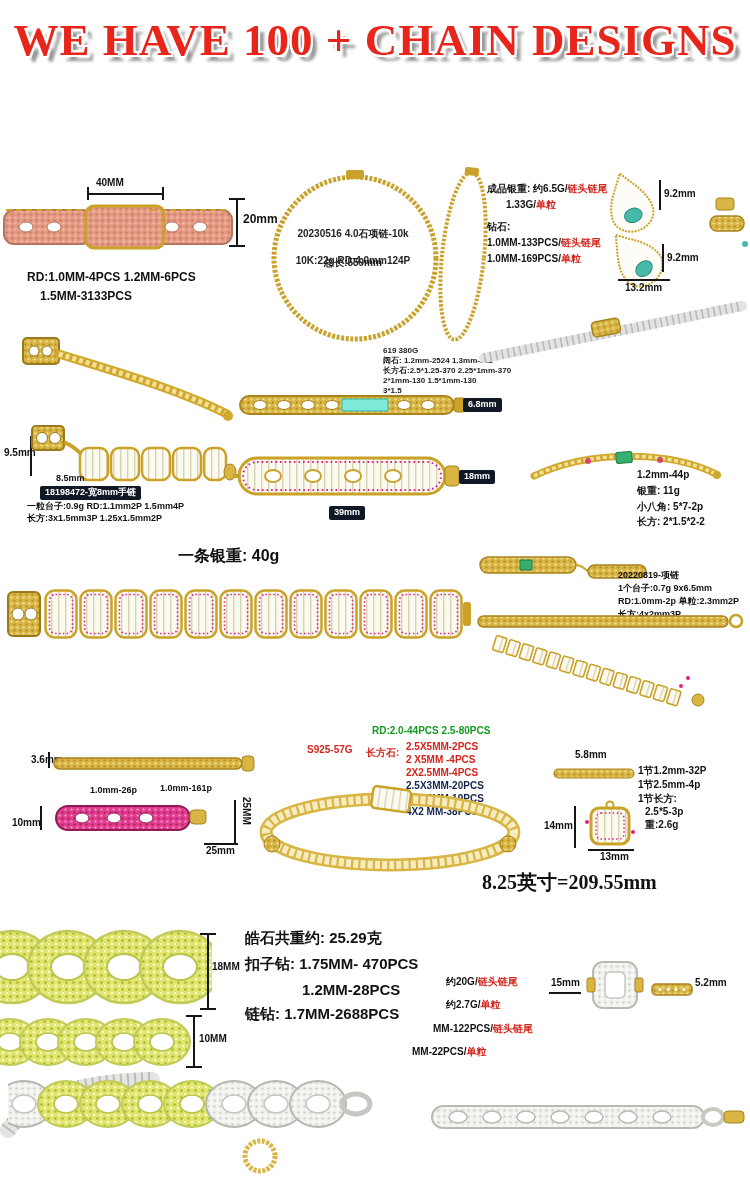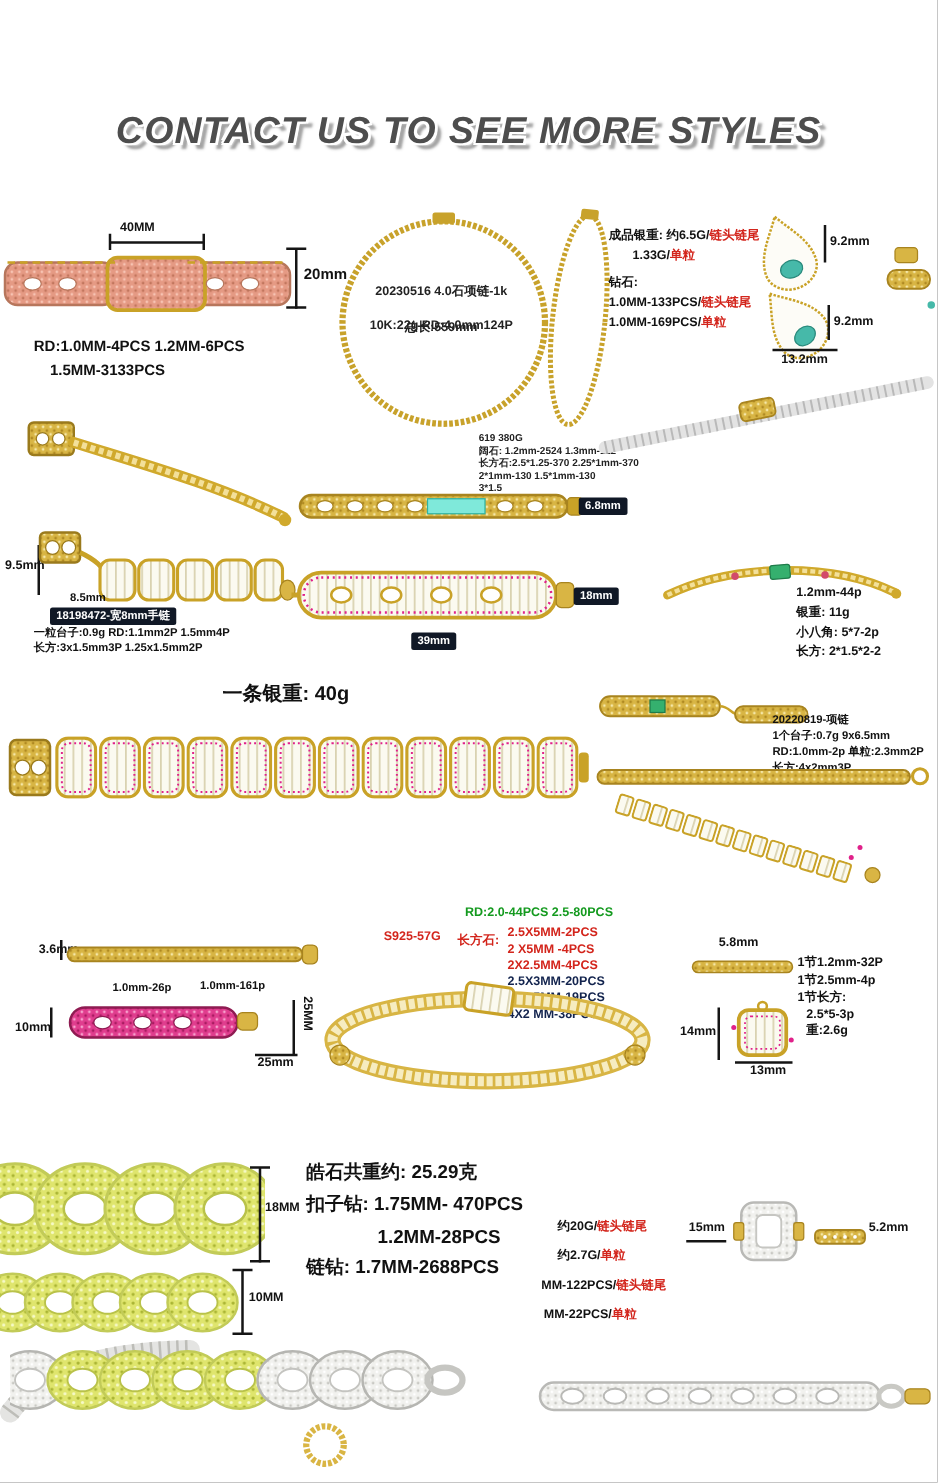--- a/index.html
+++ b/index.html
@@ -84,21 +84,21 @@
         <ellipse cx="30" cy="26" rx="28" ry="23" fill="url(#pvYel)" stroke="#c2cb58" stroke-width="2"></ellipse>
         <ellipse cx="30" cy="26" rx="12" ry="9" fill="#fff" stroke="#b9c24a" stroke-width="1.5"></ellipse>
       </symbol>
       <symbol id="lnkWhtS" width="60" height="52" viewBox="0 0 60 52">
         <ellipse cx="30" cy="26" rx="28" ry="23" fill="url(#pvWht)" stroke="#b6b6b2" stroke-width="2"></ellipse>
         <ellipse cx="30" cy="26" rx="12" ry="9" fill="#fff" stroke="#c4c4c0" stroke-width="1.5"></ellipse>
       </symbol>
     </defs>
   </svg>
 
-  <div class="hdr-sub">CONTACT US TO SEE MORE STYLES</div>
+  <div class="hdr-title">WE HAVE 100 + CHAIN DESIGNS</div>
 
   <div class="t s13" style="left:96px;top:177px">40MM</div>
   <div class="ln" style="left:88px;top:193px;width:76px;height:2px"></div>
   <div class="ln" style="left:87px;top:187px;width:2px;height:13px"></div>
   <div class="ln" style="left:162px;top:187px;width:2px;height:13px"></div>
 
   <svg class="abs" style="left:2px;top:198px" width="233" height="58">
     <rect x="2" y="12" width="88" height="34" rx="10" fill="url(#pvPink)" stroke="#b7765c" stroke-width="2"></rect>
     <rect x="146" y="12" width="84" height="34" rx="10" fill="url(#pvPink)" stroke="#b7765c" stroke-width="2"></rect>
     <rect x="84" y="8" width="78" height="42" rx="8" fill="url(#pvPink)" stroke="#c9a227" stroke-width="3"></rect>
@@ -114,21 +114,21 @@
   <div class="ln" style="left:229px;top:245px;width:16px;height:2px"></div>
   <div class="t s12" style="left:243px;top:213px">20mm</div>
 
   <div class="t s12" style="left:27px;top:271px">RD:1.0MM-4PCS  1.2MM-6PCS</div>
   <div class="t s12" style="left:40px;top:290px">1.5MM-3133PCS</div>
 
   <svg class="abs" style="left:260px;top:162px" width="190" height="186">
     <circle cx="95" cy="96" r="81" fill="none" stroke="#c8a22b" stroke-width="5" stroke-dasharray="3 1.6"></circle>
     <rect x="86" y="8" width="18" height="9" rx="2" fill="#c8a22b"></rect>
   </svg>
-  <div class="t s10 ctr ink" style="left:268px;top:228px;width:170px">20230516 4.0石项链-1k</div>
+  <div class="t s10 ctr ink" style="left:268px;top:228px;width:170px">20230516 4.0石项链-10k</div>
   <div class="t s10 ctr ink" style="left:268px;top:255px;width:170px">10K:22g  RD:4.0mm124P</div>
   <div class="t s10 ctr ink" style="left:268px;top:257px;width:170px">总长:559mm</div>
 
   <svg class="abs" style="left:428px;top:164px" width="72" height="184">
     <g transform="rotate(6 35 92)">
       <ellipse cx="35" cy="92" rx="21" ry="84" fill="none" stroke="#c8a22b" stroke-width="4" stroke-dasharray="2.5 1.6"></ellipse>
       <rect x="28" y="3" width="14" height="8" rx="2" fill="#c8a22b"></rect>
     </g>
   </svg>
 
@@ -360,20 +360,21 @@
   <svg class="abs" style="left:583px;top:800px" width="54" height="52">
     <rect x="8" y="8" width="38" height="36" rx="8" fill="url(#bagV)" stroke="#c9a227" stroke-width="3"></rect>
     <rect x="13" y="13" width="28" height="26" rx="5" fill="none" stroke="#e0218a" stroke-width="1.4" stroke-dasharray="1.5 2.4"></rect>
     <circle cx="27" cy="5" r="3.5" fill="none" stroke="#c9a227" stroke-width="2"></circle>
     <circle cx="4" cy="22" r="2" fill="#e0218a"></circle>
     <circle cx="50" cy="32" r="2" fill="#e0218a"></circle>
   </svg>
   <div class="ln" style="left:588px;top:849px;width:46px;height:2px"></div>
   <div class="t s10" style="left:600px;top:851px">13mm</div>
 
+  <div class="t s20 serif" style="left:482px;top:871px">8.25英寸=209.55mm</div>
 
   <div class="t s15" style="left:245px;top:929px">皓石共重约:  25.29克</div>
   <div class="t s15" style="left:245px;top:955px">扣子钻: 1.75MM- 470PCS</div>
   <div class="t s15" style="left:302px;top:981px">1.2MM-28PCS</div>
   <div class="t s15" style="left:245px;top:1005px">链钻:  1.7MM-2688PCS</div>
 
   <svg class="abs" style="left:0px;top:920px" width="212" height="95">
     <use href="#lnkYel" x="-30" y="8"></use>
       <use href="#lnkYel" x="26" y="8"></use>
     <use href="#lnkYel" x="82" y="8"></use>
@@ -392,21 +393,21 @@
     <use href="#lnkYelS" x="132" y="6"></use>
   </svg>
   <div class="ln" style="left:193px;top:1016px;width:2px;height:52px"></div>
   <div class="ln" style="left:186px;top:1015px;width:16px;height:2px"></div>
   <div class="ln" style="left:186px;top:1066px;width:16px;height:2px"></div>
   <div class="t s11" style="left:199px;top:1033px">10MM</div>
 
   <div class="t s11" style="left:446px;top:976px"><span>约20G/</span><span class="red">链头链尾</span></div>
   <div class="t s11" style="left:446px;top:999px"><span>约2.7G/</span><span class="red">单粒</span></div>
   <div class="t s11" style="left:433px;top:1023px"><span>MM-122PCS/</span><span class="red">链头链尾</span></div>
-  <div class="t s11" style="left:435px;top:1046px"><span>MM-22PCS/</span><span class="red">单粒</span></div>
+  <div class="t s11" style="left:412px;top:1046px"><span>MM-22PCS/</span><span class="red">单粒</span></div>
 
   <div class="t s10" style="left:551px;top:977px">15mm</div>
   <div class="ln" style="left:549px;top:992px;width:32px;height:2px"></div>
   <svg class="abs" style="left:583px;top:956px" width="64" height="60">
     <rect x="10" y="6" width="44" height="46" rx="10" fill="url(#pvWht)" stroke="#b9b9b6" stroke-width="2"></rect>
     <rect x="22" y="16" width="20" height="26" rx="5" fill="#fff" stroke="#c6c6c2" stroke-width="1.5"></rect>
     <rect x="4" y="22" width="8" height="14" rx="2" fill="#d9b544" stroke="#a8841f"></rect>
     <rect x="52" y="22" width="8" height="14" rx="2" fill="#d9b544" stroke="#a8841f"></rect>
   </svg>
   <div class="t s10" style="left:695px;top:977px">5.2mm</div>

